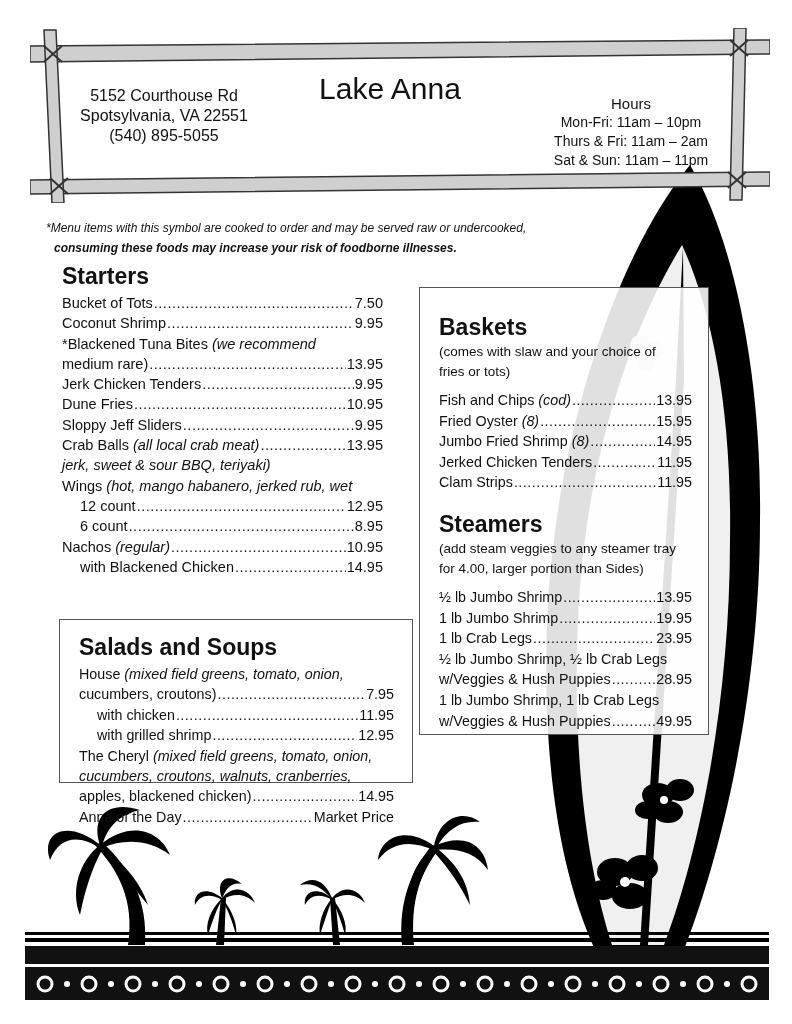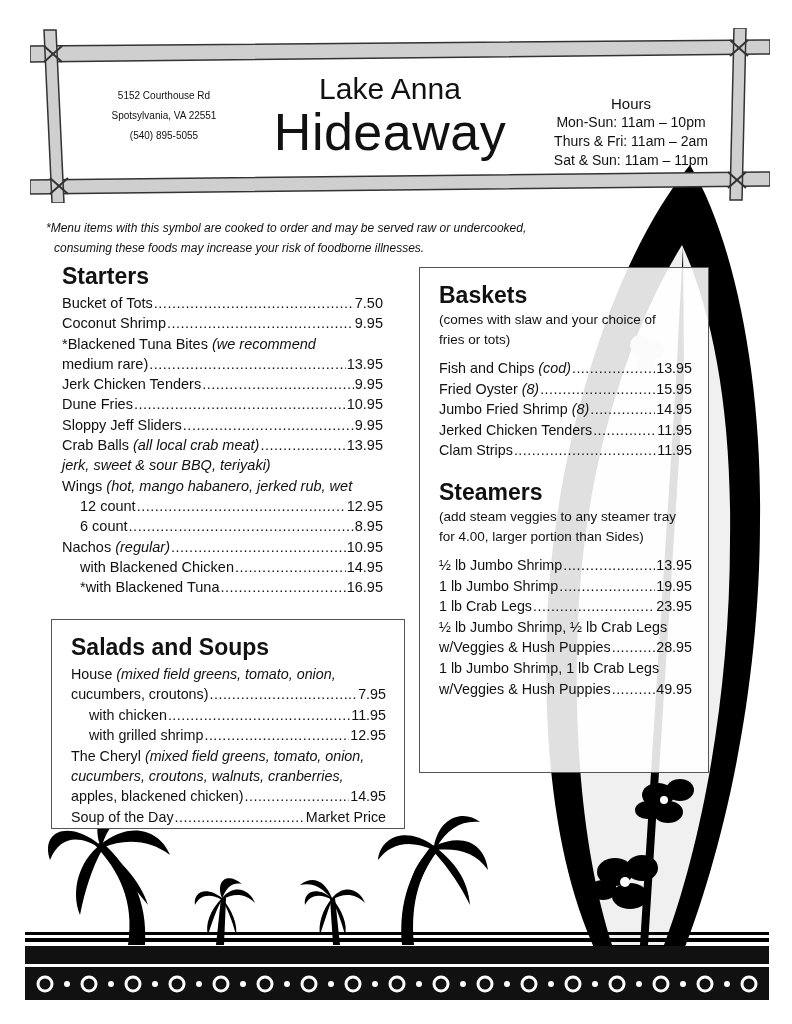--- a/index.html
+++ b/index.html
@@ -6,37 +6,37 @@
     body {
       width: 792px; height: 1024px; position: relative; overflow: hidden;
       background: #ffffff; color: #111;
       font-family: "Liberation Sans", "DejaVu Sans", sans-serif;
     }
     
     .frame { position: absolute; left: 30px; top: 28px; width: 740px; height: 175px; }
     .frame svg { position: absolute; left: 0; top: 0; }
     .hdr-left {
       position: absolute; left: 78px; top: 86px; width: 172px; text-align: center;
-      font-size: 10px; line-height: 20px; color: #111;
+      font-size: 16px; line-height: 20px; color: #111;
     }
     .hdr-center { position: absolute; left: 262px; top: 72px; width: 256px; text-align: center; }
     .hdr-sub { font-size: 30px; line-height: 34px; color: #111; }
     .hdr-title { font-size: 52px; line-height: 52px; color: #111; letter-spacing: 0.5px; }
     .hdr-right {
       position: absolute; left: 546px; top: 70px; width: 170px; text-align: center;
       font-size: 14px; line-height: 19px; color: #111; margin-top: 24px;
     }
     .hdr-right .h-title { font-size: 15px; }
 
     
     .disclaimer {
       position: absolute; left: 46px; top: 218px; width: 600px;
       font-style: italic; font-size: 12px; line-height: 20px; color: #111;
     }
-    .disclaimer .l2 { padding-left: 8px; }
+    .disclaimer .l2 { padding-left: 8px; font-weight: bold; }
 
     
     .surf { position: absolute; left: 0; top: 0; width: 792px; height: 1024px; pointer-events: none; }
 
     
     .section { position: absolute; }
     .sec-title { font-weight: bold; font-size: 23px; line-height: 30px; color: #111; }
     .sec-note { font-size: 13.5px; line-height: 20px; color: #111; }
     .row {
       display: flex; align-items: flex-end; font-size: 14.5px; line-height: 20.3px; color: #111;
@@ -53,26 +53,26 @@
     .row.indent .name { padding-left: 18px; }
     .row.plain { display: block; }
     .row .i { font-style: italic; }
 
     #starters { left: 62px; top: 261px; width: 321px; }
     #starters .sec-title { margin-bottom: 2px; }
 
     .box {
       background: #ffffff; border: 1px solid #555; box-sizing: border-box;
     }
-    #salads { left: 51px; top: 619px; width: 354px; height: 210px; padding: 12px 18px 16px 19px; }
+    #salads { left: 59px; top: 619px; width: 354px; height: 164px; padding: 12px 18px 16px 19px; }
     #salads .sec-title { margin-bottom: 2px; }
     #salads .row { font-size: 14.3px; line-height: 20.4px; }
 
     #right-box {
-      left: 419px; top: 267px; width: 290px; height: 506px; padding: 12px 16px 0 19px;
+      left: 419px; top: 287px; width: 290px; height: 448px; padding: 24px 16px 0 19px;
       background: rgba(255,255,255,0.88);
     }
     #right-box .row { font-size: 14.3px; line-height: 20.6px; }
     .gap { height: 8px; }
     .gap2 { height: 16px; }
 
     
     .band { position: absolute; left: 25px; top: 932px; width: 744px; height: 70px; }
   </style>
 </head>
@@ -165,26 +165,25 @@
 </div>
 
 <div class="hdr-left">
   <div>5152 Courthouse Rd</div>
   <div>Spotsylvania, VA  22551</div>
   <div>(540) 895-5055</div>
 </div>
 
 <div class="hdr-center">
   <div class="hdr-sub">Lake Anna</div>
-  <div class="hdr-title">Hideaway</div>
 </div>
 
 <div class="hdr-right">
   <div class="h-title">Hours</div>
-  <div>Mon-Sun: 11am – 10pm</div>
+  <div>Mon-Fri: 11am – 10pm</div>
   <div>Thurs &amp; Fri: 11am – 2am</div>
   <div>Sat &amp; Sun: 11am – 11pm</div>
 </div>
 
 <div class="disclaimer">
   <div>*Menu items with this symbol are cooked to order and may be served raw or undercooked,</div>
   <div class="l2">consuming these foods may increase your risk of foodborne illnesses.</div>
 </div>
 
 <div class="section" id="starters">
@@ -247,25 +246,20 @@
   <div class="row">
     <span class="name"><span>Nachos</span> <span class="i">(regular)</span></span>
       <span class="dots"></span>
       <span class="price">10.95</span>
   </div>
   <div class="row indent">
     <span class="name">with Blackened Chicken</span>
       <span class="dots"></span>
       <span class="price">14.95</span>
   </div>
-  <div class="row indent">
-    <span class="name">*with Blackened Tuna</span>
-      <span class="dots"></span>
-      <span class="price">16.95</span>
-  </div>
 </div>
 
 <div class="section box" id="salads">
   <div class="sec-title">Salads and Soups</div>
 
   <div class="row plain">
     <span>House</span> <span class="i">(mixed field greens, tomato, onion,</span>
   </div>
   <div class="row">
     <span class="name desc">cucumbers, croutons)</span>
@@ -287,21 +281,21 @@
   </div>
   <div class="row plain">
     <span class="i">cucumbers, croutons, walnuts, cranberries,</span>
   </div>
   <div class="row">
     <span class="name desc">apples, blackened chicken)</span>
       <span class="dots"></span>
       <span class="price">14.95</span>
   </div>
   <div class="row">
-    <span class="name">Soup of the Day</span>
+    <span class="name">Anna of the Day</span>
       <span class="dots"></span>
       <span class="price">Market Price</span>
   </div>
 </div>
 
 <div class="section box" id="right-box">
   <div class="sec-title">Baskets</div>
   <div class="sec-note">(comes with slaw and your choice of</div>
   <div class="sec-note">fries or tots)</div>
   <div class="gap"></div>

